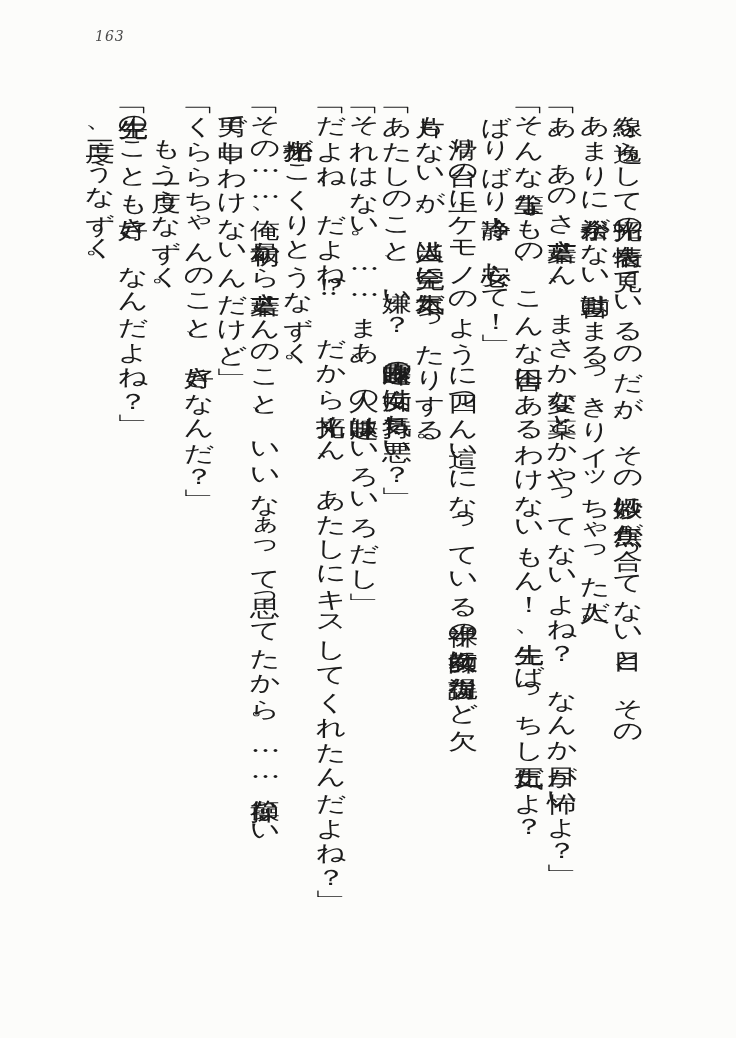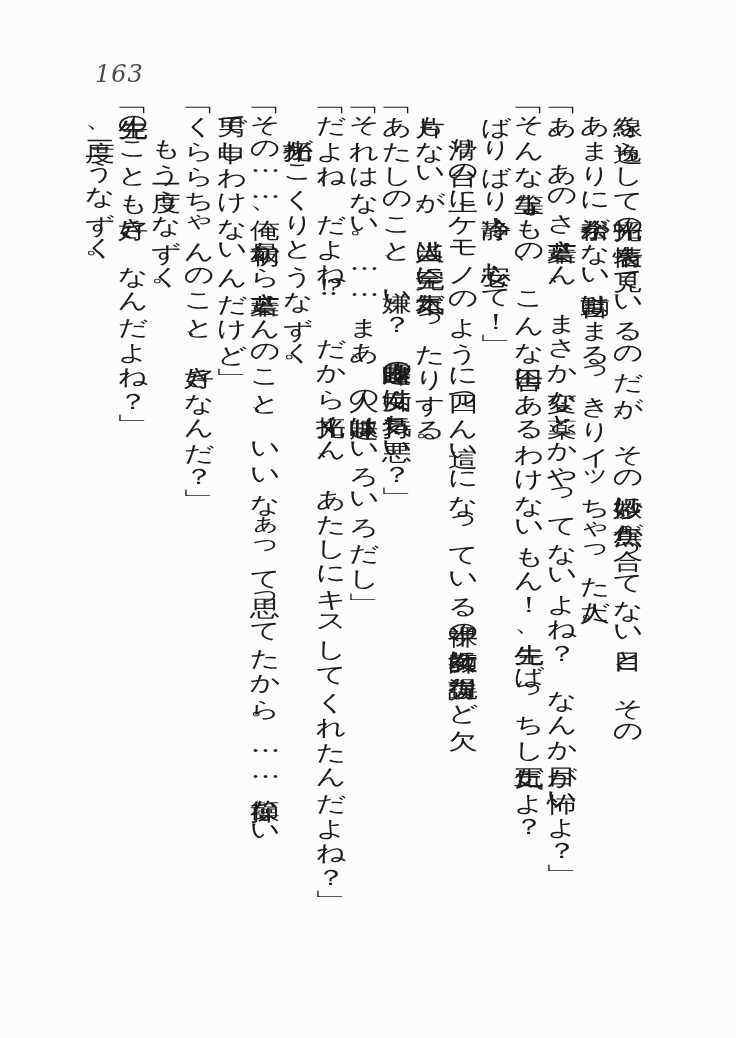--- a/index.html
+++ b/index.html
@@ -13,22 +13,22 @@
   .page {
     position: relative;
     width: 736px;
     height: 1038px;
     background: var(--bg, #fcfcfa);
     font-family: "DejaVu Serif", "Liberation Serif", serif;
   }
   .page-number {
     position: absolute;
     left: 95px;
-    top: 60px;
-    font-size: 24px;
+    top: 28px;
+    font-size: 14px;
     font-style: italic;
     letter-spacing: 1px;
     color: var(--pgnum, #4a4a4a);
   }
   
   .text-block {
     position: absolute;
     left: 84px;
     top: 100px;
     width: 561px;   

